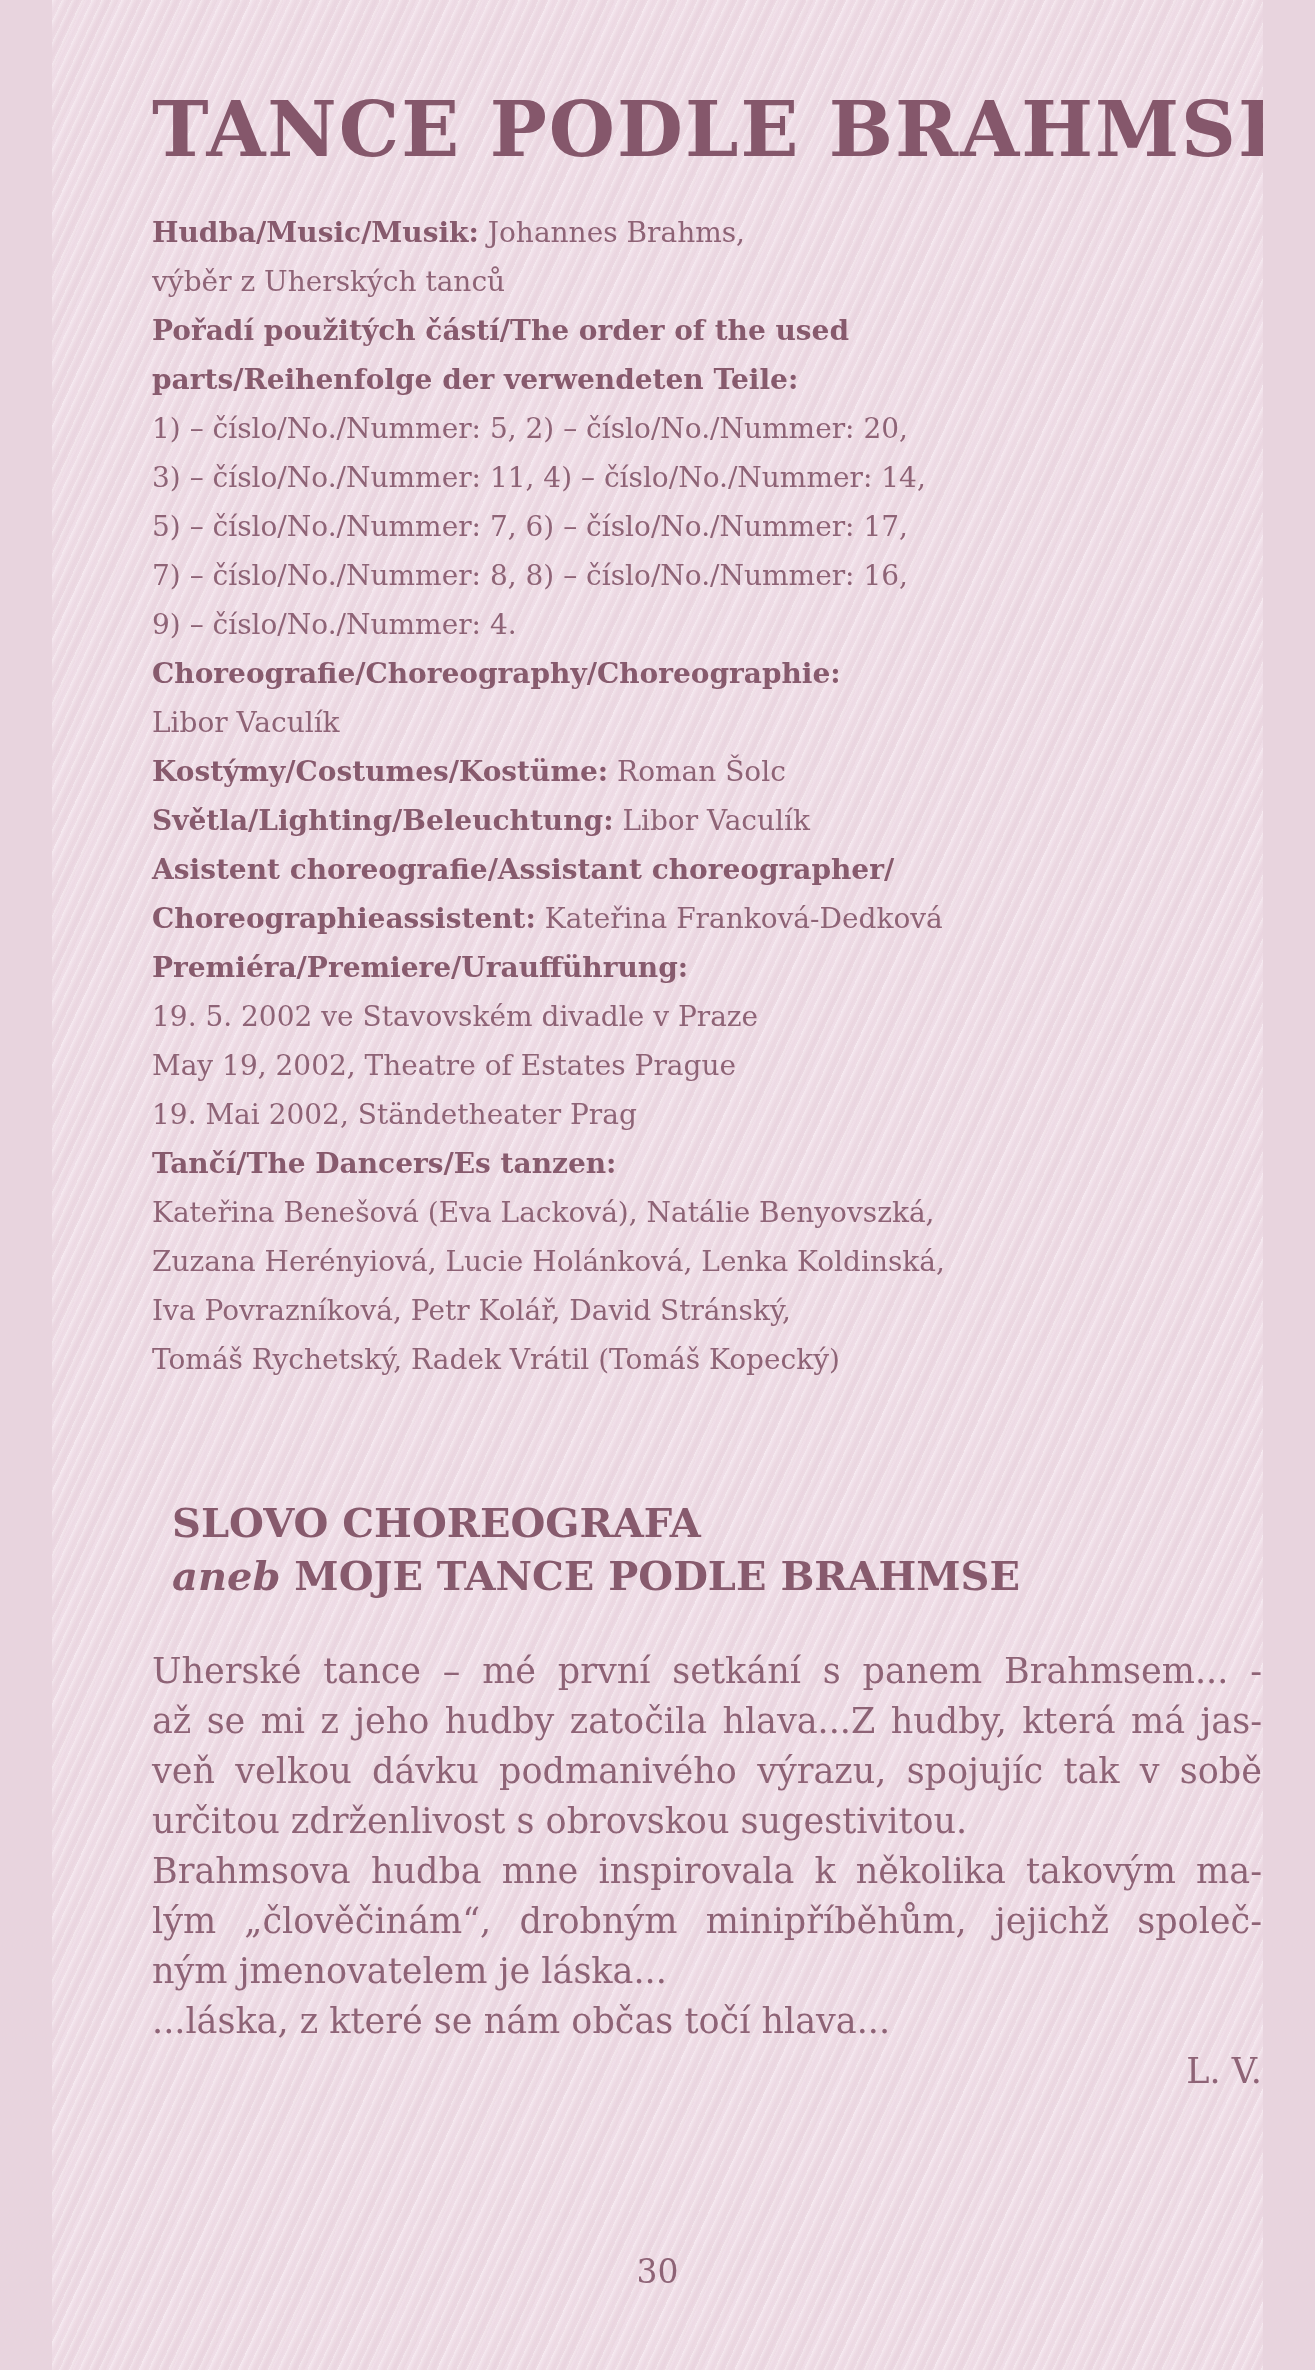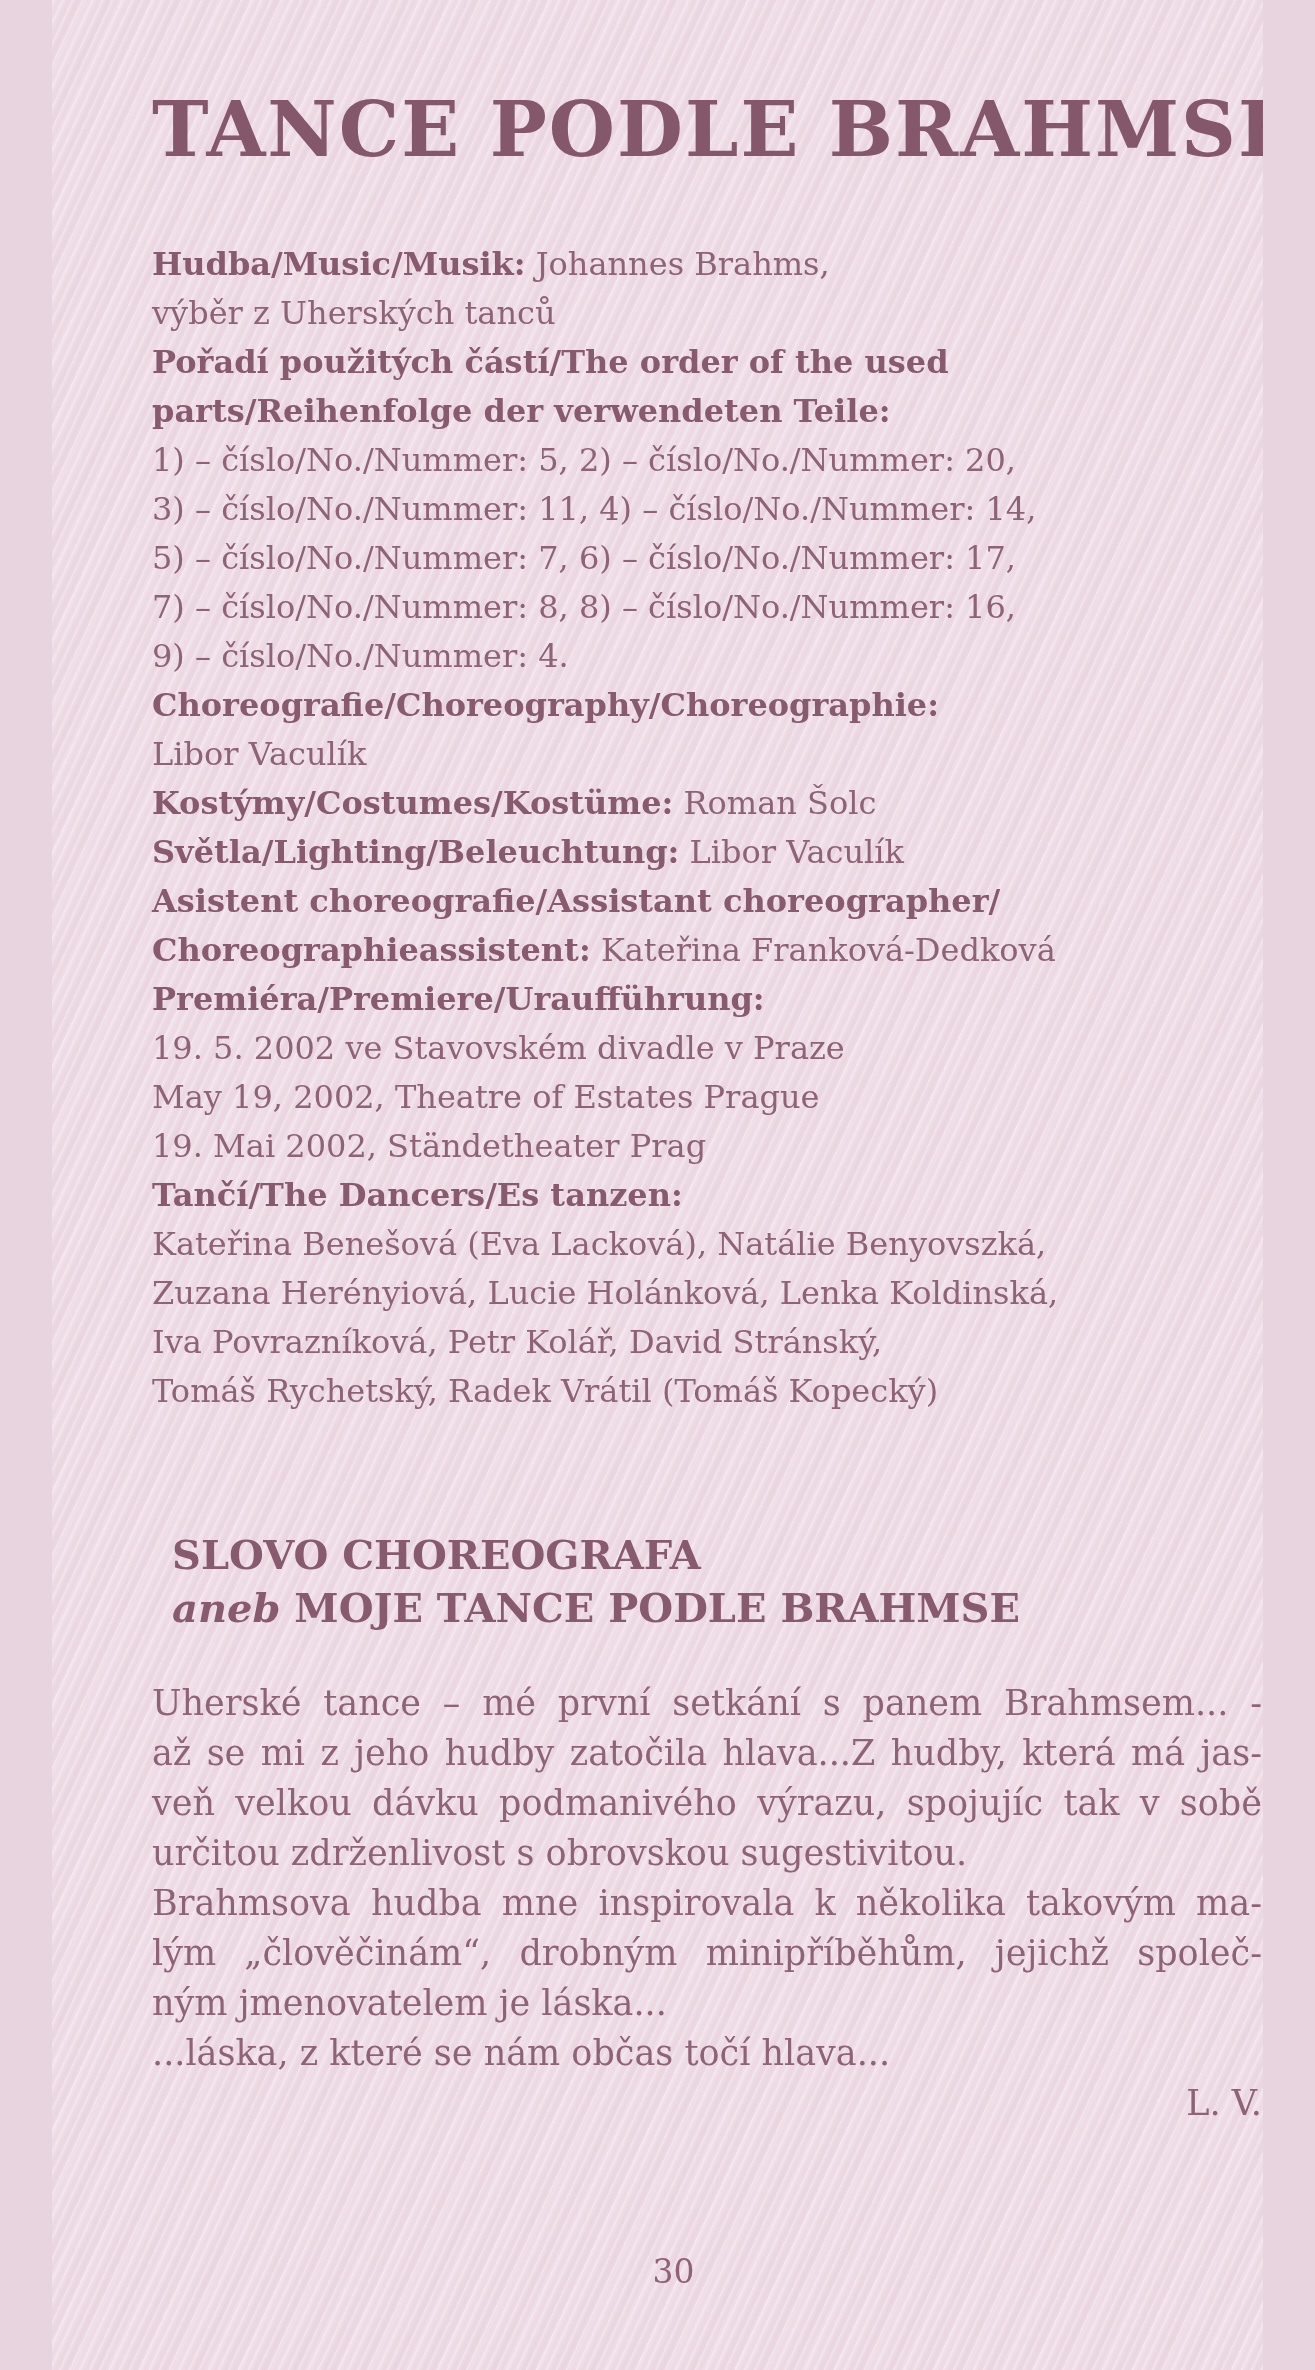--- a/index.html
+++ b/index.html
@@ -33,22 +33,22 @@
   .title {
     margin: 92px 0 0 0;
     font-size: 76px;
     line-height: 76px;
     font-weight: bold;
     letter-spacing: 2px;
     white-space: nowrap;
     color: #85576b;
   }
   .credits {
-    margin-top: 72px;
-    font-size: 32px;
+    margin-top: 40px;
+    font-size: 28px;
     line-height: 49px;
   }
   .credits .seg-b { font-weight: bold; color: #875a6d; }
   .section-heading {
     margin-top: 112px;
     font-size: 40px;
     line-height: 53px;
     font-weight: bold;
     color: #875a6d;
     margin-left: 20px;
@@ -68,21 +68,21 @@
     text-align-last: left;
   }
   .signature {
     font-size: 35px;
     line-height: 50px;
     text-align: right;
   }
   .page-number {
     position: absolute;
     top: 2252px;
-    left: 16px;
+    left: 0;
     width: 100%;
     text-align: center;
     font-size: 33px;
     line-height: 40px;
   }
 </style>
 </head>
 <body>
 
 <div class="page">

